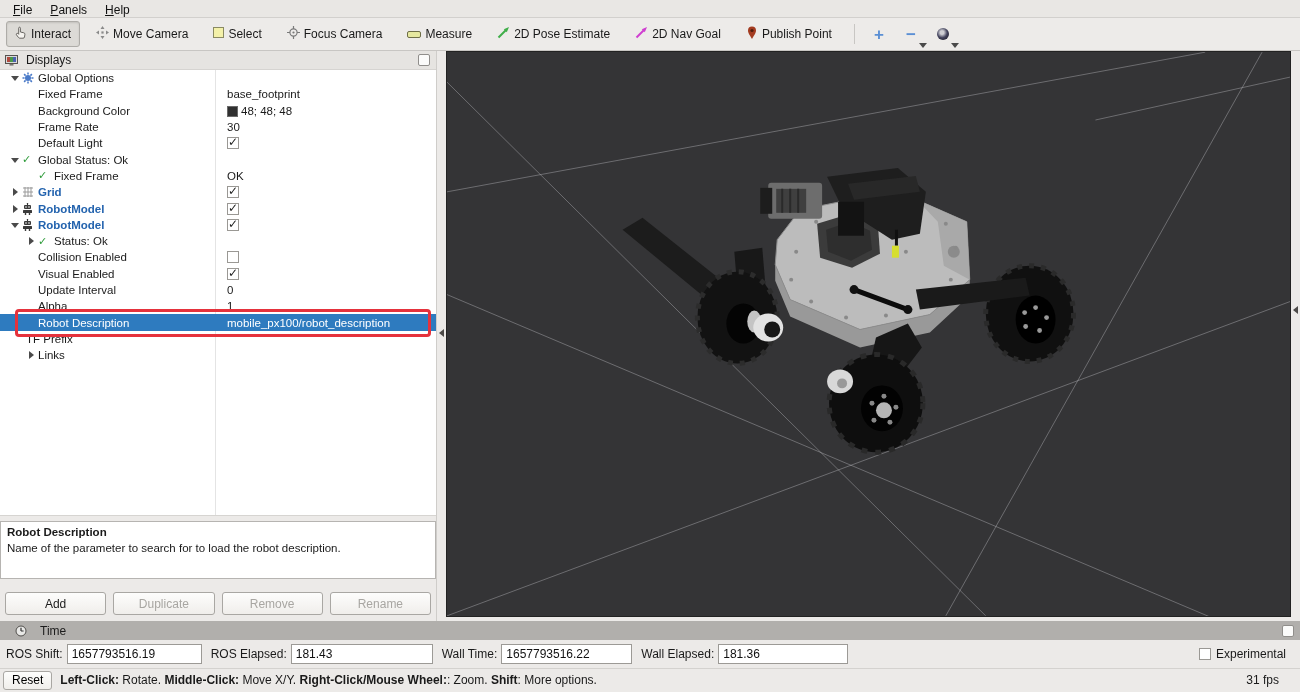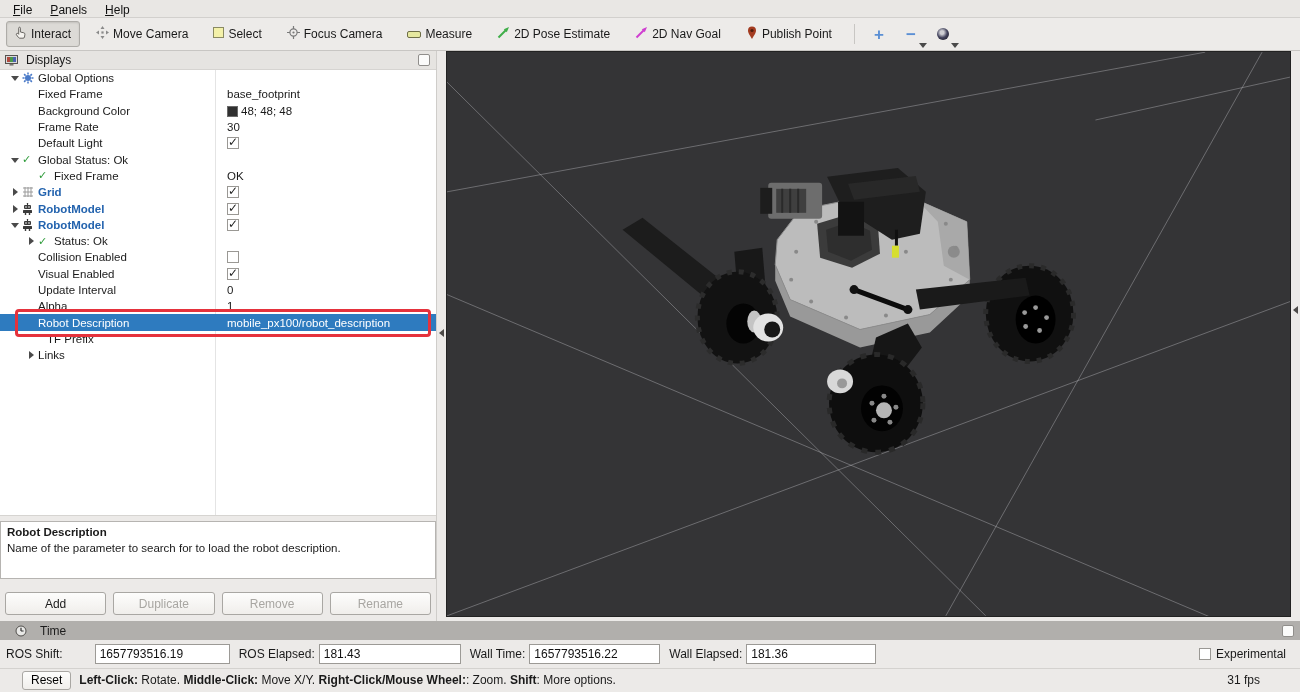--- a/index.html
+++ b/index.html
@@ -70,21 +70,21 @@
 
   
   #time-header { height:19px; background:#b1afac; display:flex; align-items:center; gap:9px; padding:0 6px 0 15px; font-size:12px; color:#1c1c1c; }
   #time-row { height:28px; background:#eceae8; display:flex; align-items:center; padding:0 6px; }
   .t-field { display:flex; align-items:center; margin-right:9px; }
   .t-field label { margin-right:4px; color:#1a1a1a; white-space:nowrap; }
   .t-field input { height:20px; border:1px solid #9c9a96; background:#fff; font-family:inherit; font-size:12px; padding:0 4px; color:#111; }
   #experimental { margin-left:auto; margin-right:8px; display:flex; align-items:center; gap:5px; }
 
   
-  #statusbar { height:23px; background:#eceae8; border-top:1px solid #d4d2cf; display:flex; align-items:center; padding:0 22px; font-size:12px; }
+  #statusbar { height:23px; background:#eceae8; border-top:1px solid #d4d2cf; display:flex; align-items:center; padding:0 3px; font-size:12px; }
   #reset-btn { height:19px; padding:0 8px; border:1px solid #a9a7a3; border-radius:3px; background:linear-gradient(#fdfdfc,#f0eeeb); font-size:12px; font-family:inherit; }
   #status-text { margin-left:8px; white-space:nowrap; }
   #status-text .bold { font-weight:bold; }
   #fps { margin-left:auto; margin-right:18px; color:#1a1a1a; }
 </style>
 </head>
 <body>
 
 <div id="app">
 
@@ -350,21 +350,21 @@
           <div class="trow sel">
             <div class="tlabel" style="padding-left: 24px;">
               <span class="exp"></span>
               <span class="tl-text">Robot Description</span>
             </div>
             <div class="tvalue">
               <span class="tv-text">mobile_px100/robot_description</span>
             </div>
           </div>
           <div class="trow">
-            <div class="tlabel" style="padding-left: 33px;">
+            <div class="tlabel" style="padding-left: 12px;">
               <span class="exp"></span>
               <span class="tl-text">TF Prefix</span>
             </div>
             <div class="tvalue">
               <span class="tv-text"></span>
             </div>
           </div>
           <div class="trow">
             <div class="tlabel" style="padding-left: 24px;">
               <span class="exp closed"></span>
@@ -495,21 +495,21 @@
           <path d="M6 6 V2.8 M6 6 H8.6" stroke="#333" stroke-width="1.2"></path>
         </svg>
     </span>
     <span>Time</span>
     <span class="dock-sq"></span>
   </div>
 
   <div id="time-row">
       <div class="t-field">
         <label>ROS Shift:</label>
-        <input value="1657793516.19" style="width: 135px; margin-left: 28px;">
+        <input value="1657793516.19" style="width: 135px;">
       </div>
       <div class="t-field">
         <label>ROS Elapsed:</label>
         <input value="181.43" style="width: 142px;">
       </div>
       <div class="t-field">
         <label>Wall Time:</label>
         <input value="1657793516.22" style="width: 131px;">
       </div>
       <div class="t-field">

